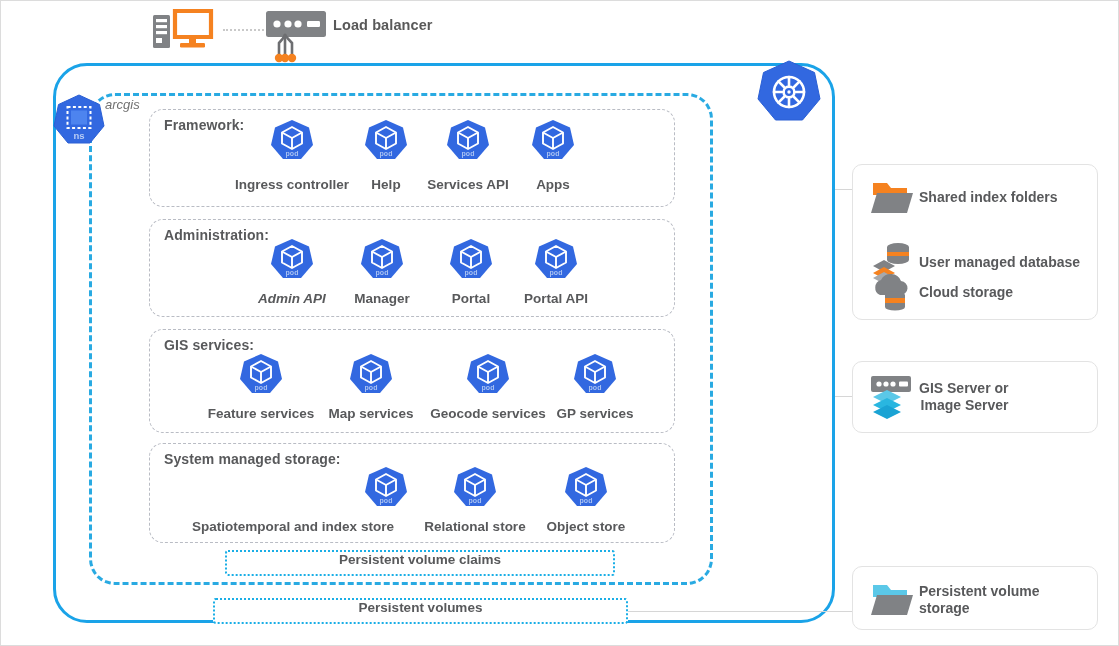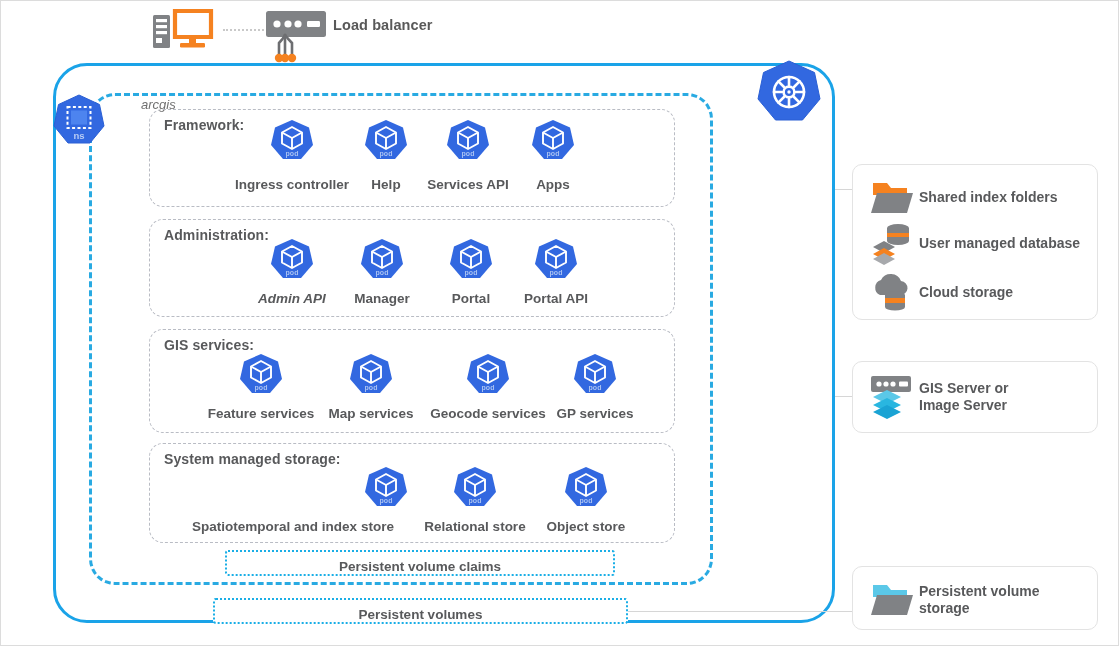--- a/index.html
+++ b/index.html
@@ -48,21 +48,20 @@
     width: 624px; height: 492px;
     border: 3px dashed #29aae2;
     border-radius: 26px;
     box-sizing: border-box;
   }
   #ns-badge { position: absolute; left: 50px; top: 92px; width: 56px; height: 56px; }
   #ns-name {
     position: absolute; left: 104px; top: 96px;
     font-size: 13px; font-style: italic; color: #707070;
     white-space: nowrap;
-    margin-left: 36px;
   }
   #k8s-badge { position: absolute; left: 753px; top: 58px; width: 70px; height: 72px; }
 
   
   .tier {
     position: absolute;
     border: 1.5px dashed #b9bcc4;
     border-radius: 14px;
     box-sizing: border-box;
     background: transparent;
@@ -86,36 +85,36 @@
     transform: translateX(-50%);
   }
 
   
   .pv-box {
     position: absolute;
     border: 2px dotted #1aaee6;
     border-radius: 3px;
     box-sizing: border-box;
     background: #ffffff;
-    display: flex; align-items: flex-end; justify-content: center;
+    display: flex; align-items: flex-start; justify-content: center;
     font-size: 13.5px; font-weight: bold; color: #58595b;
   }
   #pvc-box { left: 224px; top: 549px; width: 390px; height: 26px; }
   #pv-box  { left: 212px; top: 597px; width: 415px; height: 26px; }
 
   
   .panel {
     position: absolute;
     border: 1px solid #e3e3e3;
     border-radius: 10px;
     background: #ffffff;
     box-sizing: border-box;
   }
   #panel-data    { left: 851px; top: 163px; width: 246px; height: 156px; }
-  #panel-server  { left: 851px; top: 360px; width: 246px; height: 72px; }
+  #panel-server  { left: 851px; top: 360px; width: 246px; height: 72px; text-align: right; }
   #panel-storage { left: 851px; top: 565px; width: 246px; height: 64px; }
 
   .legend-row {
     position: absolute; display: flex; align-items: center;
   }
   .legend-icon {
     width: 52px; height: 46px; flex: 0 0 52px;
     position: relative;
   }
   .legend-text {
@@ -427,21 +426,21 @@
     <div class="legend-row" style="left:14px; top:10px;">
       <span class="legend-icon">
         <svg width="52" height="46" viewBox="0 0 52 46">
           <path d="M6 8 H20 L24 13 H40 V20 H6 Z" fill="#f58220"></path>
           <path d="M10 18 H46 L40 38 H4 Z" fill="#808285"></path>
         </svg>
       </span>
       <span class="legend-text">Shared index folders</span>
     </div>
 
-    <div class="legend-row" style="left:14px; top:56px;">
+    <div class="legend-row" style="left:14px; top:75px;">
       <span class="legend-icon">
         <svg width="52" height="46" viewBox="0 0 52 46">
           <ellipse cx="31" cy="7" rx="11" ry="4" fill="#808285"></ellipse>
           <path d="M20 7 V16 a11 4 0 0 0 22 0 V7" fill="#808285"></path>
           <path d="M20 12 V17 a11 4 0 0 0 22 0 V12" fill="#f58220"></path>
           <path d="M20 16 V20 a11 4 0 0 0 22 0 V16" fill="#808285"></path>
           <path d="M17 20 L28 26 L17 32 L6 26 Z" fill="#808285"></path>
           <path d="M17 27 L28 33 L17 39 L6 33 Z" fill="#f58220"></path>
           <path d="M17 32 L28 38 L17 44 L6 38 Z" fill="#a7a9ac"></path>
         </svg>

